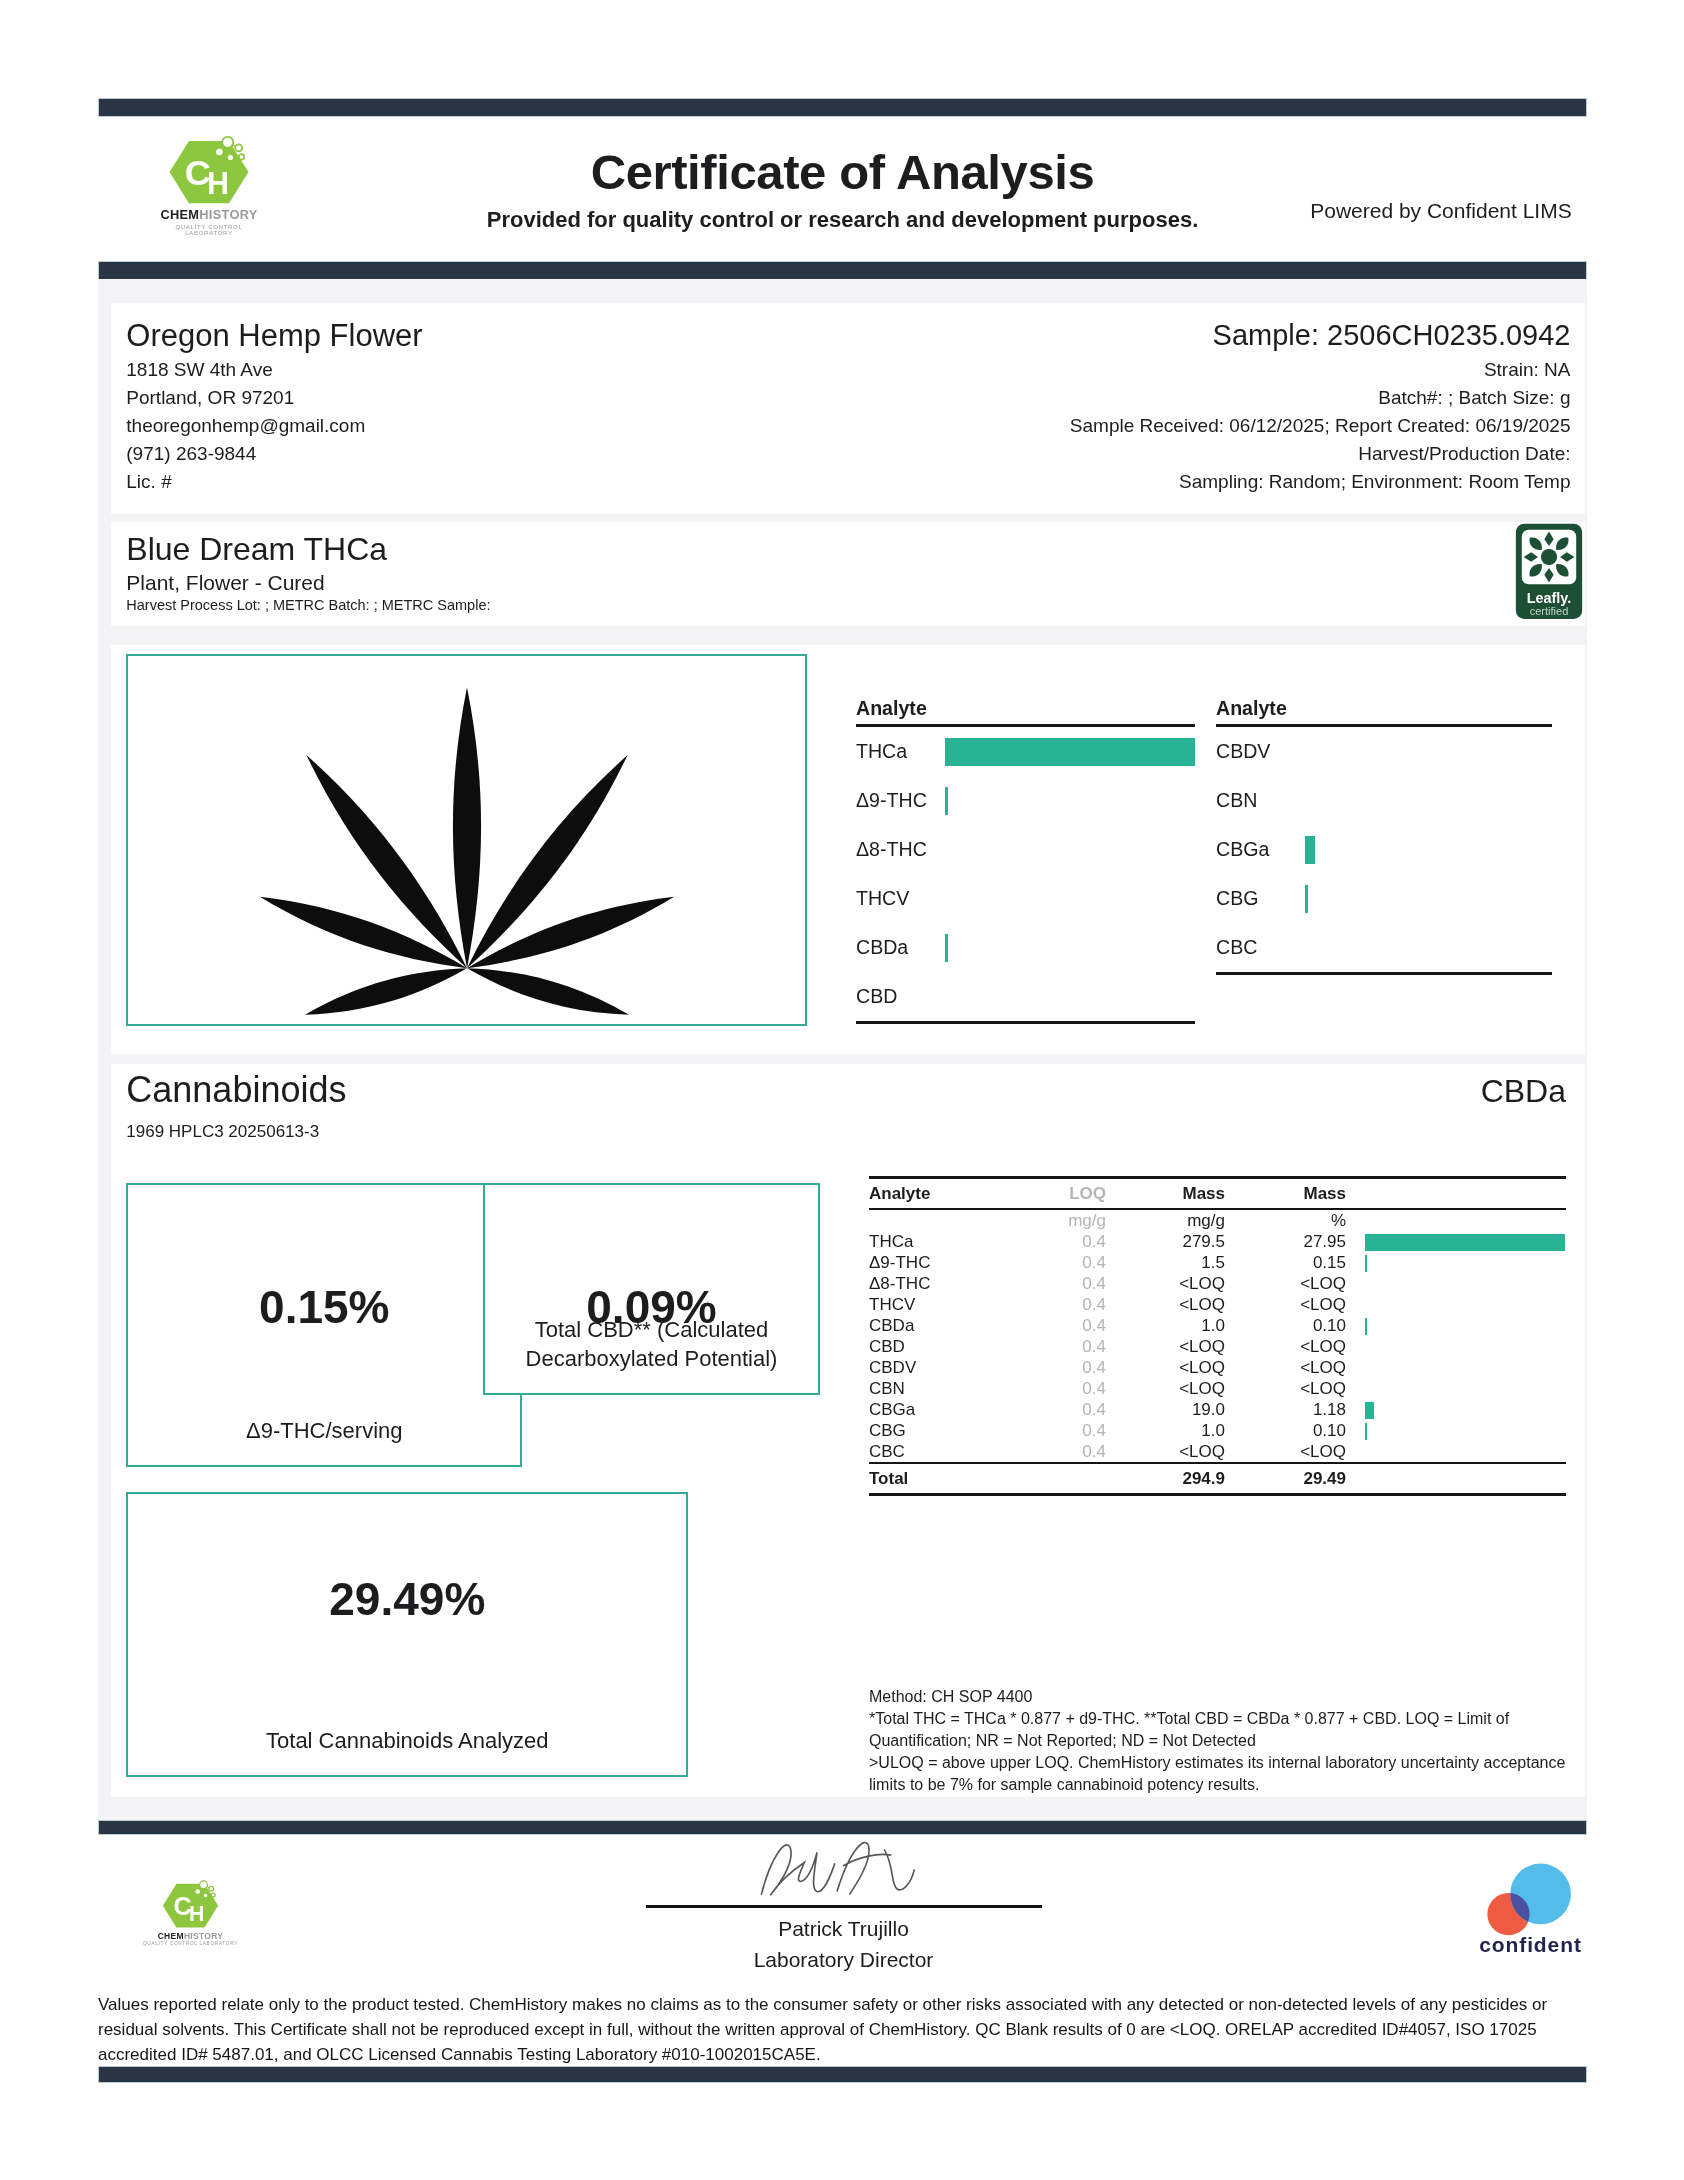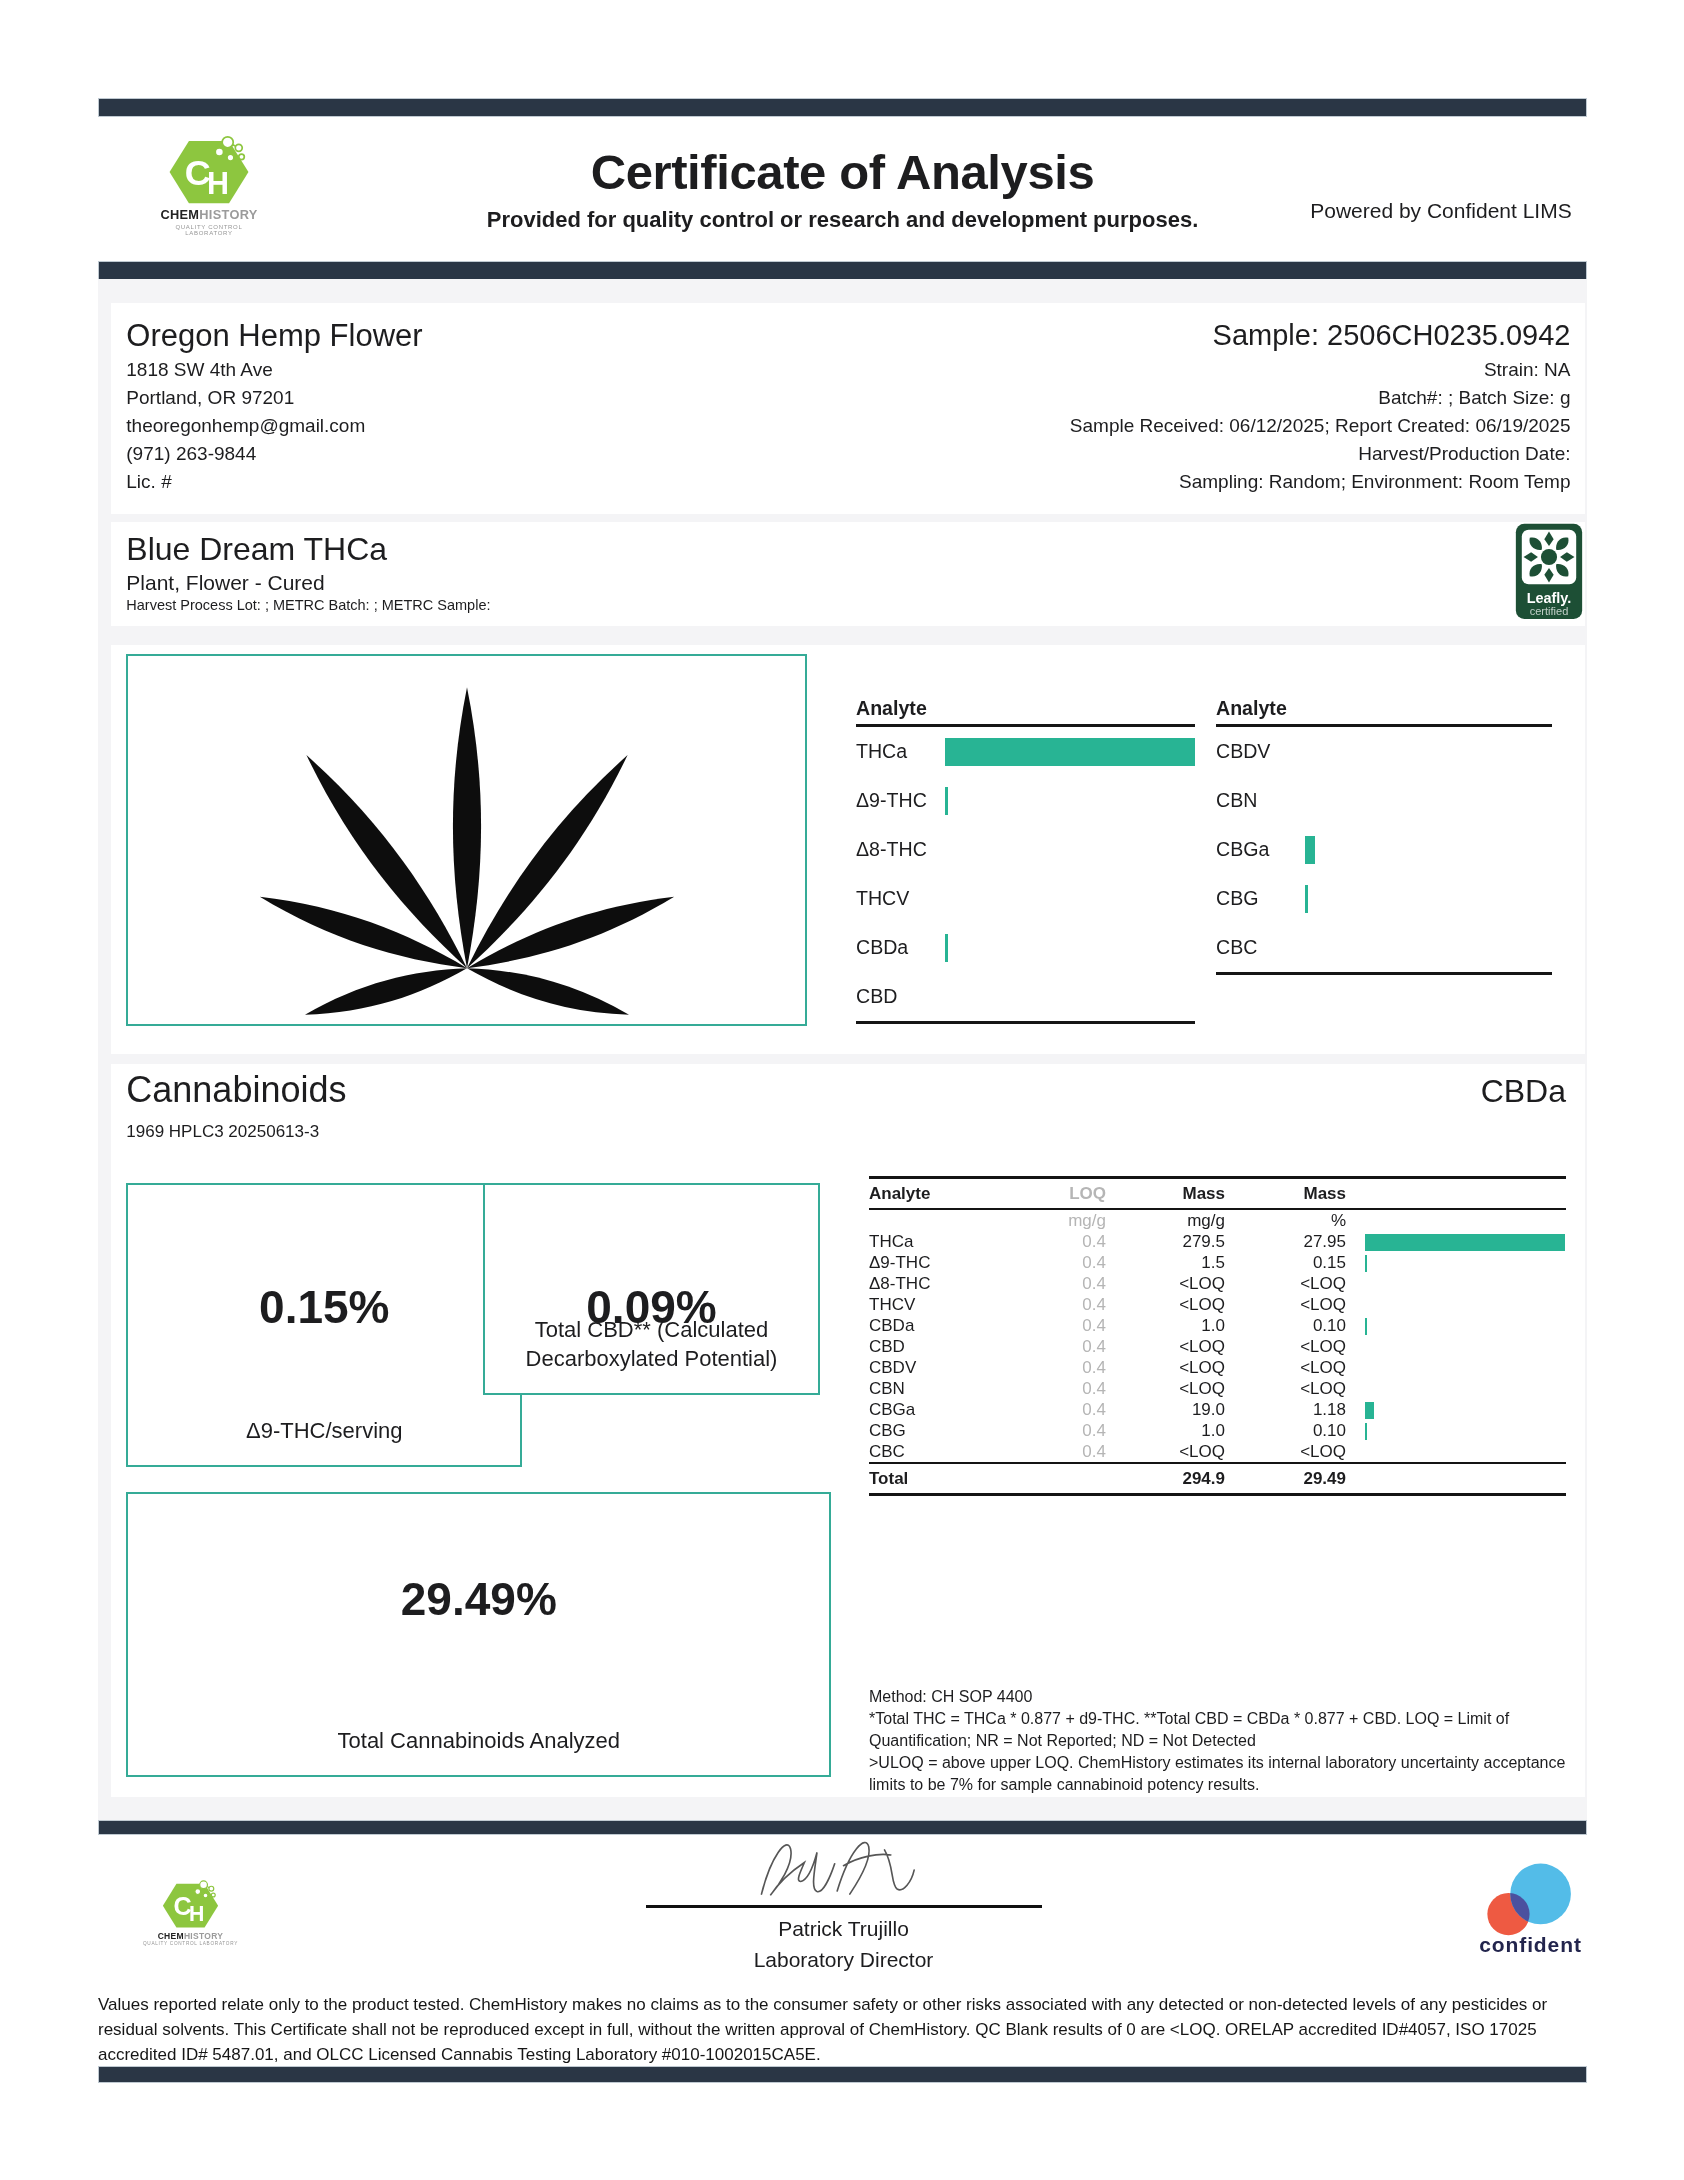--- a/index.html
+++ b/index.html
@@ -54,21 +54,21 @@
   .ao-close{border-top:3.4px solid #161616;}
 
   #card-cann{top:1064px;height:733px;}
   .cann-title{position:absolute;left:15.3px;top:5.1px;font-size:36px;font-weight:500;}
   .cann-pass{position:absolute;right:19px;top:8.5px;font-size:32px;font-weight:500;}
   .cann-instrument{position:absolute;left:15.3px;top:58px;font-size:17px;}
   .cann-status{position:absolute;left:15.3px;top:83px;font-size:17px;}
   .statbox{position:absolute;border:2.6px solid #35ab97;box-sizing:border-box;background:#fff;}
   #stat1{left:15.3px;top:119px;width:396px;height:284px;}
   #stat2{left:372px;top:119px;width:337px;height:212px;}
-  #stat3{left:15.3px;top:428px;width:705px;height:285px;}
+  #stat3{left:15.3px;top:428px;width:562px;height:285px;}
   .stat-value{position:absolute;left:0;right:0;top:95px;text-align:center;font-size:46px;font-weight:bold;}
   #stat3 .stat-value{top:78px;}
   .stat-label{position:absolute;left:0;right:0;bottom:20.4px;text-align:center;font-size:22px;line-height:29px;padding:0 24px;}
 
   .rtable{position:absolute;left:758px;top:112px;width:697px;border-collapse:collapse;table-layout:fixed;}
   .rtable th,.rtable td{font-size:17px;padding:0;white-space:nowrap;overflow:visible;}
   .rtable thead tr{border-top:3.4px solid #141414;border-bottom:2.6px solid #141414;}
   .rtable th{font-weight:bold;text-align:right;padding:5.1px 0 4.3px;}
   .rtable th.c0{text-align:left;}
   .rtable th.c1,.rtable td.c1{color:#b5b5b5;}

